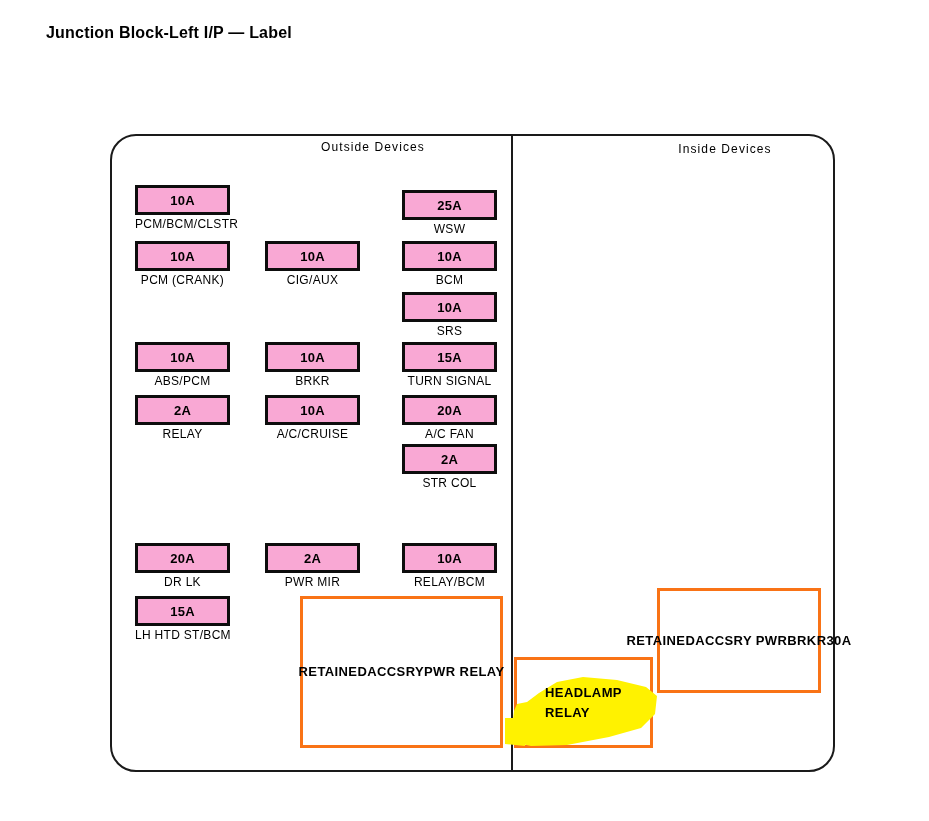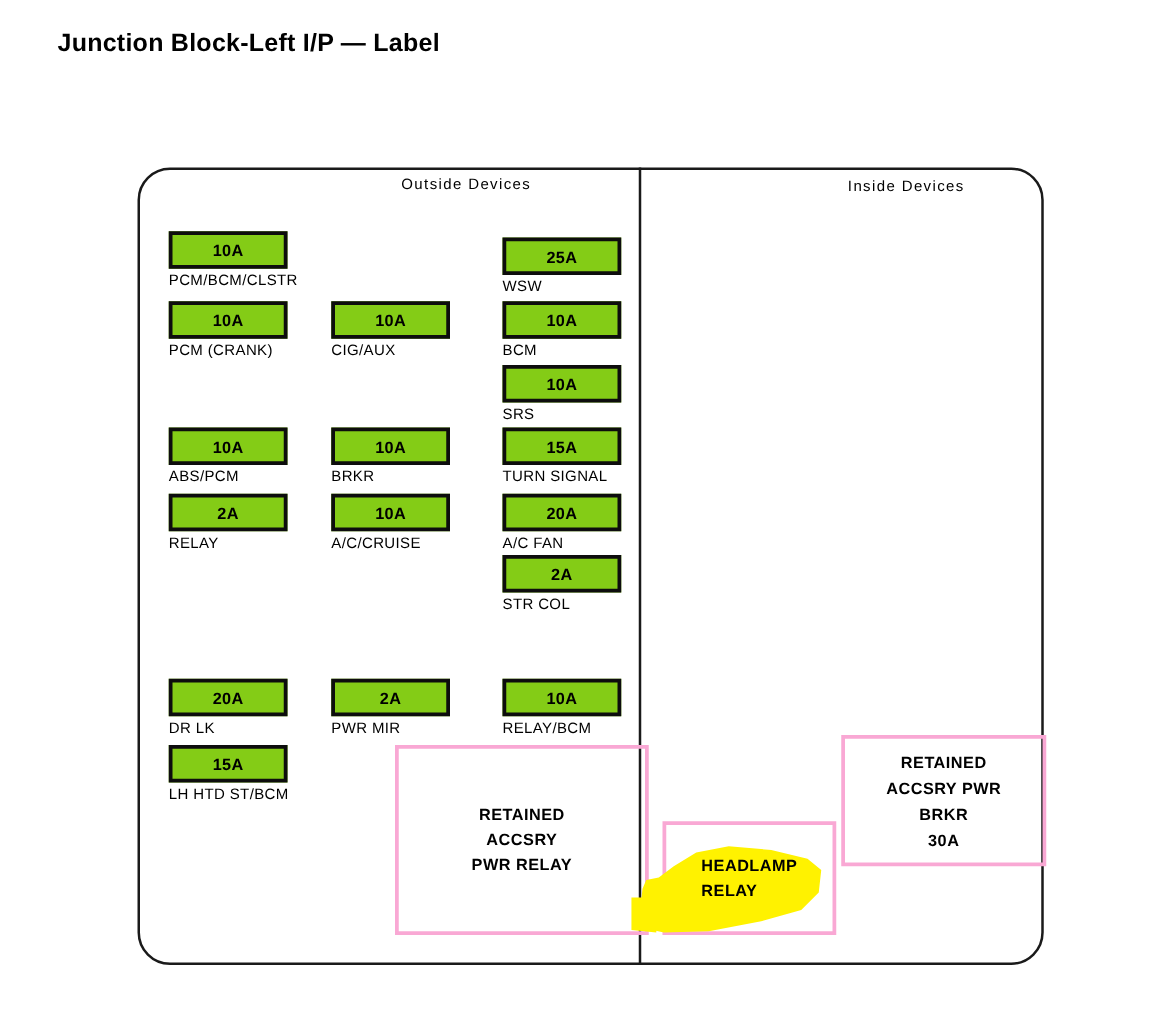--- a/index.html
+++ b/index.html
@@ -12,21 +12,21 @@
     height: 821px;
     position: relative;
     font-family: "Liberation Sans", sans-serif;
     color: #000000;
     overflow: hidden;
   }
   #page-title {
     position: absolute;
     left: 46px;
     top: 24px;
-    font-size: 20px;
+    font-size: 16px;
     font-weight: bold;
     letter-spacing: 0.2px;
     white-space: nowrap;
   }
   #junction-panel {
     position: absolute;
     left: 110px;
     top: 134px;
     width: 725px;
     height: 638px;
@@ -55,50 +55,49 @@
 
   .fuse-cell {
     position: absolute;
     width: 95px;
   }
   .fuse-box {
     width: 95px;
     height: 30px;
     border: 3px solid #0d0d0d;
     box-sizing: border-box;
-    background: #84cc16;
+    background: #f9a8d4;
     display: flex;
     align-items: center;
     justify-content: center;
   }
   .fuse-rating {
     font-size: 13px;
     font-weight: bold;
     letter-spacing: 0.3px;
     line-height: 1;
   }
   .fuse-label {
     margin-top: 3px;
     font-size: 12px;
-    text-align: left;
+    text-align: center;
     letter-spacing: 0.3px;
     white-space: nowrap;
     line-height: 1.1;
   }
 
   .relay-box {
     position: absolute;
-    border: 3px solid #f9a8d4;
+    border: 3px solid #f97316;
     box-sizing: border-box;
     background: transparent;
     display: flex;
-    flex-direction: column;
+    flex-direction: row;
     align-items: center;
     justify-content: center;
-    margin-left: 16px;
   }
   .relay-line {
     font-size: 13px;
     font-weight: bold;
     letter-spacing: 0.4px;
     line-height: 20px;
     white-space: nowrap;
     position: relative;
     z-index: 3;
   }

